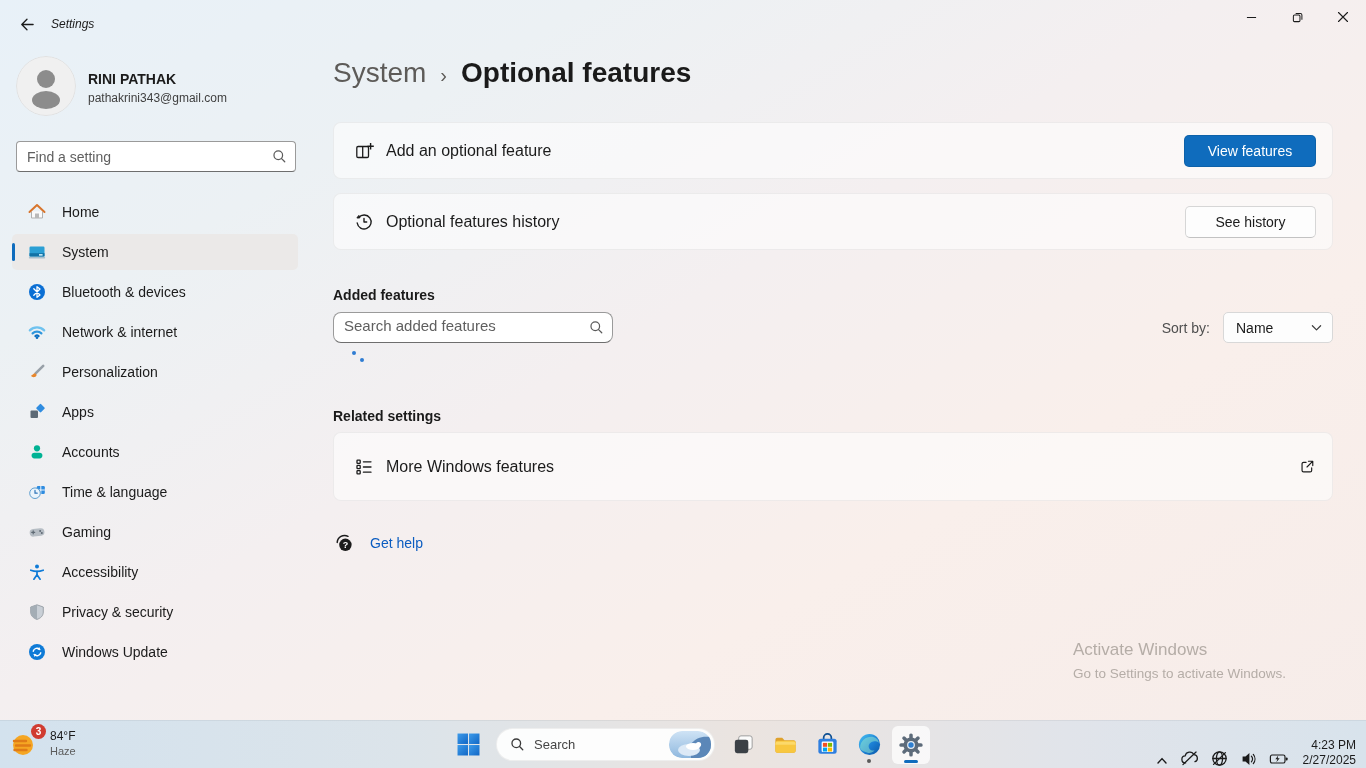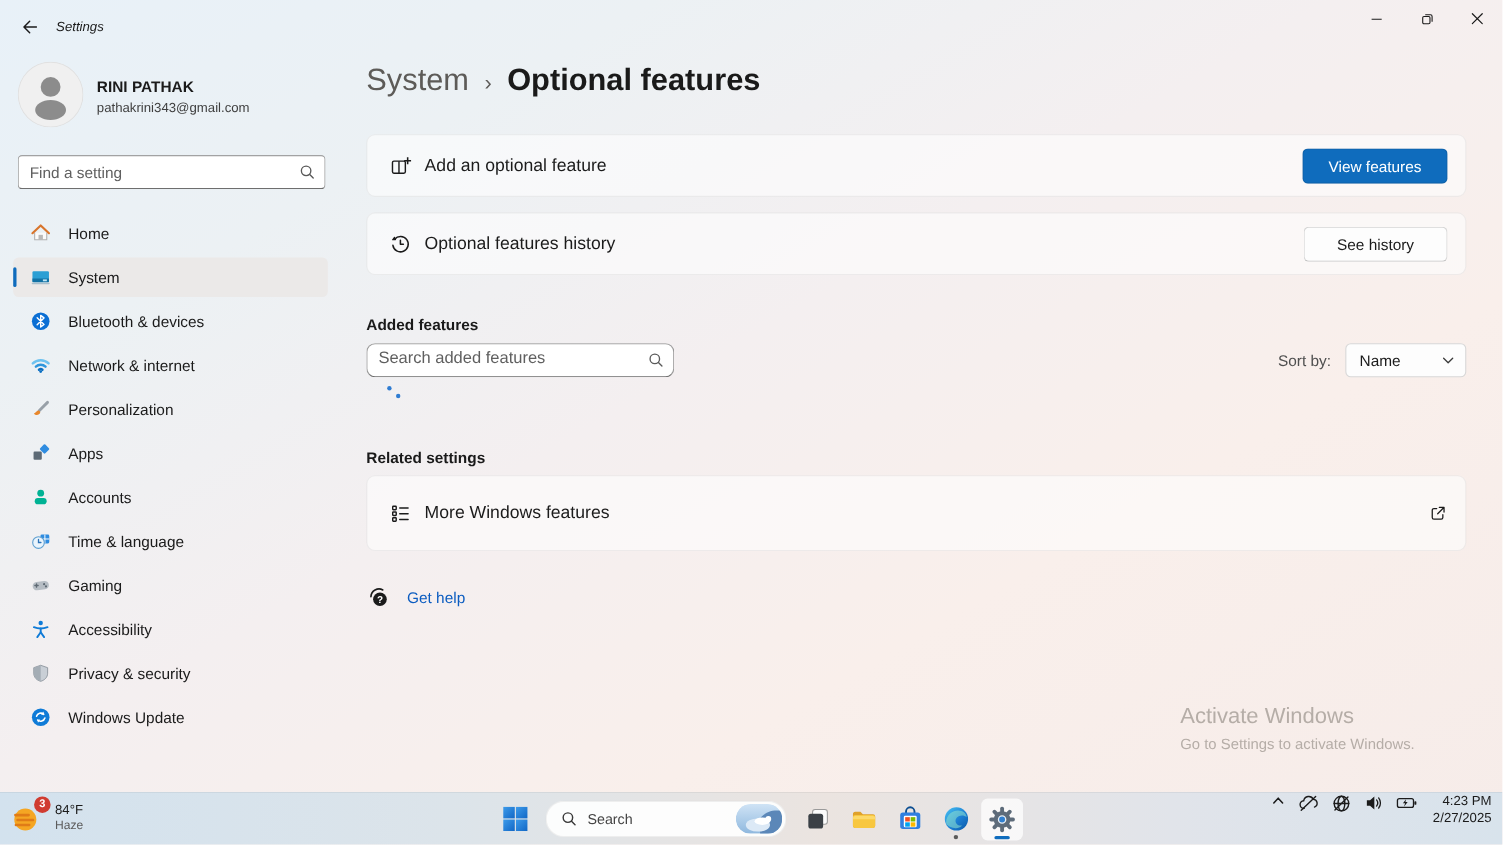--- a/index.html
+++ b/index.html
@@ -62,21 +62,21 @@
   .sort-dd{box-sizing:border-box;width:110px;height:31px;background:#fdfdfd;border:1px solid #d8d8d8;border-radius:5px;display:flex;align-items:center;justify-content:space-between;padding:0 10px 0 12px;font-size:14px;cursor:pointer;}
 
   .dot{position:absolute;width:4px;height:4px;border-radius:50%;background:#2f7cd2;}
   .dot-1{left:352px;top:351px;}
   .dot-2{left:360px;top:358px;}
 
   .gethelp{position:absolute;left:333px;top:532px;display:flex;align-items:center;gap:15px;}
   .gethelp-link{font-size:14px;color:#0b5cc0;text-decoration:none;cursor:pointer;}
 
   .watermark{position:absolute;left:1073px;top:640px;color:#b5ada7;}
-  .wm-1{font-size:20px;}
+  .wm-1{font-size:17px;}
   .wm-2{font-size:13.5px;margin-top:6px;}
 
   
   .taskbar{position:absolute;left:0;bottom:0;width:1366px;height:47px;
     background:linear-gradient(90deg,#d3e2ee 0%,#dce4ea 30%,#ebe4e0 55%,#e1e4ea 78%,#d8e3ec 100%);
     border-top:1px solid rgba(0,0,0,0.05);}
   .weather{position:absolute;left:8px;top:5px;display:flex;align-items:center;gap:8px;cursor:pointer;}
   .weather-icon{position:relative;width:34px;height:34px;}
   .weather-badge{position:absolute;top:-2px;right:-4px;width:15px;height:15px;border-radius:50%;background:#d03c31;color:#fff;font-size:10px;font-weight:bold;display:flex;align-items:center;justify-content:center;}
   .weather-temp{font-size:12px;line-height:15px;color:#1b1b1b;}
@@ -84,21 +84,21 @@
 
   .tb-center{position:absolute;left:447px;top:4px;height:39px;display:flex;align-items:center;}
   .tb-btn{position:relative;width:38px;height:38px;margin:0 2px;border:none;background:transparent;border-radius:6px;display:flex;align-items:center;justify-content:center;}
   .tb-btn.active-app{background:rgba(252,252,252,0.85);}
   .run-dot{position:absolute;bottom:1px;left:17px;width:4px;height:4px;border-radius:50%;background:#5a5a5a;}
   .active-pill{position:absolute;bottom:1px;left:12px;width:14px;height:3px;border-radius:2px;background:#0F6CBD;}
   .tb-search{box-sizing:border-box;width:219px;height:33px;margin:0 7px;border-radius:17px;background:rgba(255,255,255,0.9);border:1px solid rgba(0,0,0,0.06);display:flex;align-items:center;padding:0 3px 0 13px;gap:9px;cursor:pointer;}
   .tb-search-text{flex:1;font-size:13px;color:#454545;}
   .pill-art{width:42px;height:27px;border-radius:13px;overflow:hidden;flex:none;}
 
-  .tray{position:absolute;right:10px;top:0;height:47px;display:flex;align-items:flex-start;gap:11px;}
+  .tray{position:absolute;right:10px;top:0;height:47px;display:flex;align-items:flex-end;gap:11px;}
   .tray-btn{border:none;background:transparent;padding:0;display:flex;align-items:center;justify-content:center;}
   .clock{text-align:right;font-size:12px;line-height:15px;margin-left:3px;cursor:pointer;}
 </style>
 </head>
 <body>
 
 <div class="screen">
 
   <div class="titlebar">
     <button class="back-btn">

